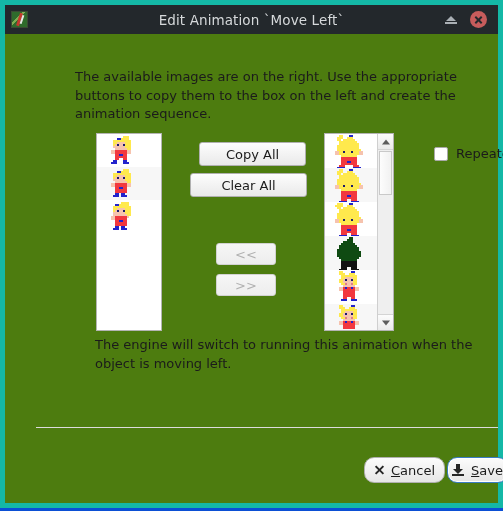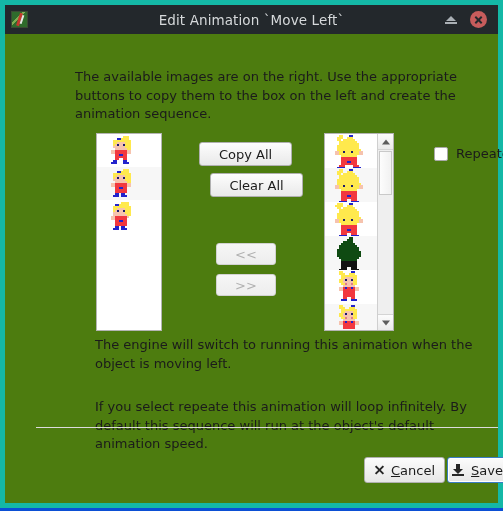--- a/index.html
+++ b/index.html
@@ -240,28 +240,28 @@
   .btn:disabled, .btn.disabled {
     color: #b0b0b0;
     background: linear-gradient(#f6f6f6, #ededed);
     border-color: #d2d2d2;
     cursor: default;
   }
   .copy-all {
     position: absolute;
     left: 163px;
     top: 108px;
-    width: 93px;
+    width: 107px;
     height: 24px;
   }
   .clear-all {
     position: absolute;
-    left: 174px;
+    left: 154px;
     top: 139px;
-    width: 93px;
+    width: 117px;
     height: 24px;
   }
   .move-left {
     position: absolute;
     left: 180px;
     top: 209px;
     width: 60px;
     height: 22px;
   }
   .move-right {
@@ -333,21 +333,21 @@
     position: absolute;
     height: 26px;
     display: flex;
     align-items: center;
     justify-content: center;
     gap: 7px;
     font-size: 13px;
     color: #1b1b1b;
     background: linear-gradient(#fcfcfc, #e6e6e6);
     border: 1px solid #b0b0b0;
-    border-radius: 3px;
+    border-radius: 10px;
     box-sizing: border-box;
     cursor: pointer;
   }
   .cancel-btn {
     left: 328px;
     top: 30px;
     width: 81px;
   }
   .save-btn {
     left: 411px;
@@ -775,21 +775,20 @@
         </div>
       </div>
     </div>
 
     <div class="checkrow">
       <span class="checkbox"></span>
       <span class="check-label">Repeated</span>
     </div>
 
     <div class="desc-1">The engine will switch to running this animation when the object is moving left.</div>
-    <div class="desc-2">If you select repeate this animation will loop infinitely. By default this sequence will run at the object's default animation speed.</div>
 
     <div class="footer">
       <div class="footer-sep"></div>
       <div class="action-btn cancel-btn">
         <span class="x-icon"></span>
         <span><span class="mnem">C</span><span>ancel</span></span>
       </div>
       <div class="action-btn save-btn">
         <span class="save-icon">
           <span class="stem"></span>

